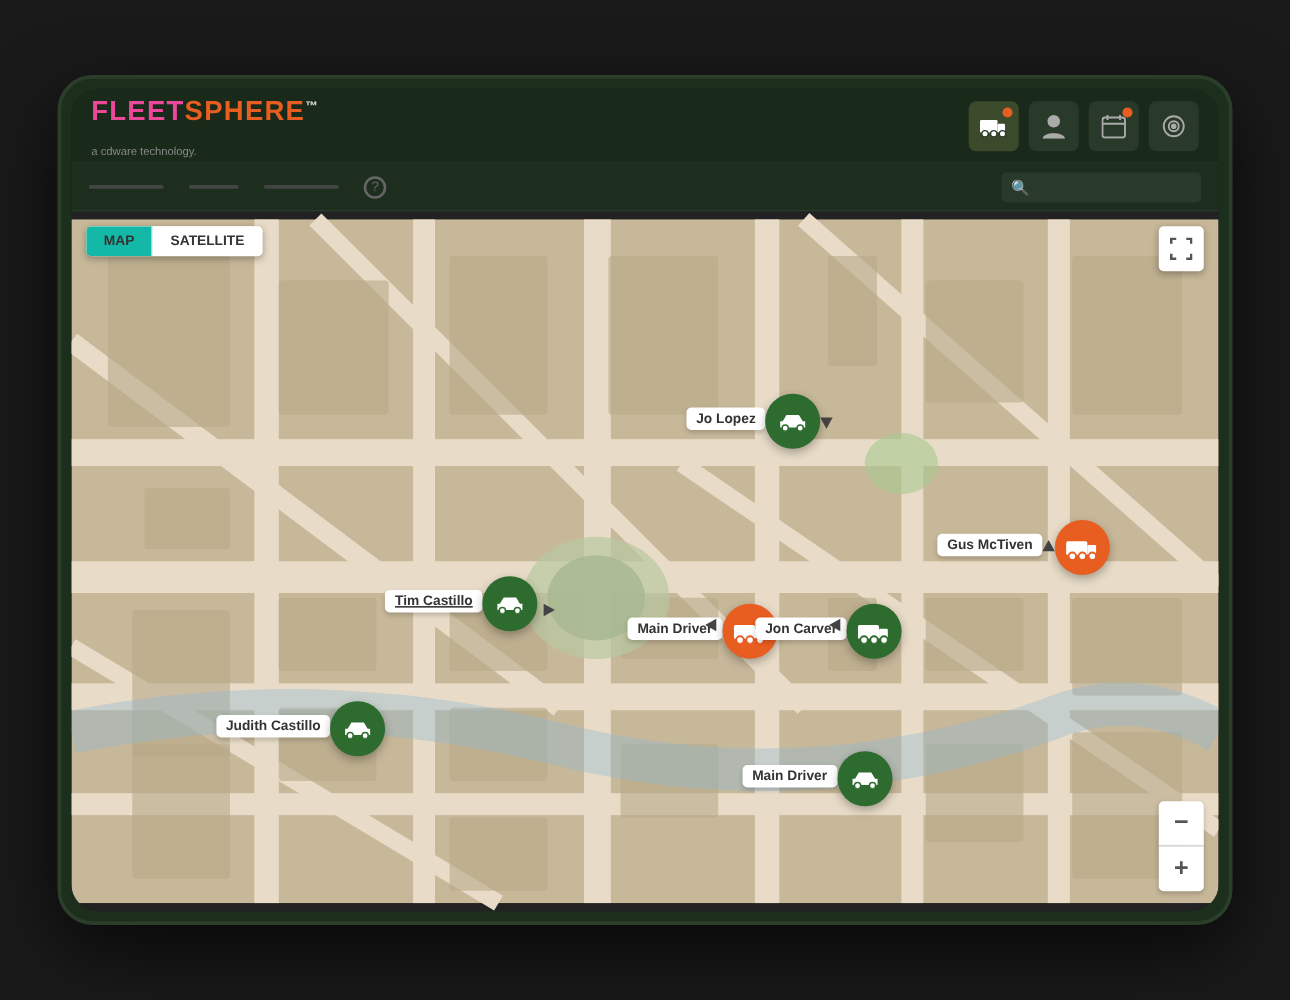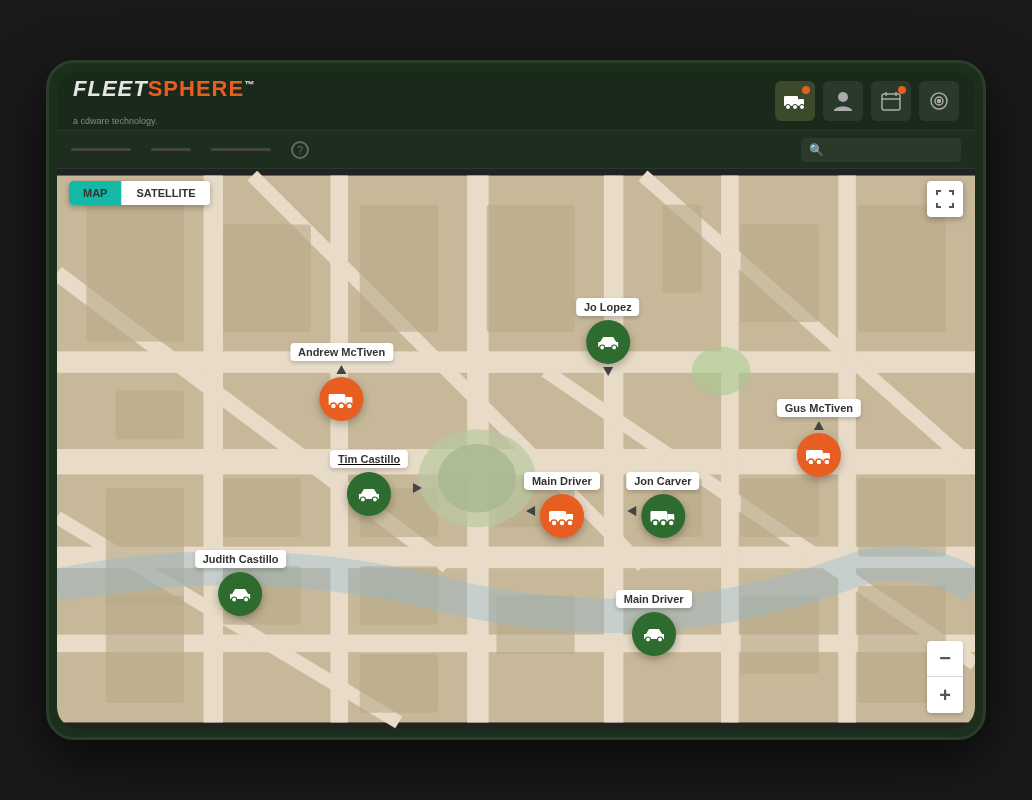--- a/index.html
+++ b/index.html
@@ -42,22 +42,21 @@
     .logo {
       display: flex;
       flex-direction: column;
     }
     .logo-main {
       font-size: 22px;
       font-weight: 900;
       letter-spacing: 1px;
     }
     .logo-fleet {
-      color: #e5e5e5;
-      font-style: italic;
+      color: #ec4899;
     }
     .logo-sphere {
       color: #e85d20;
       text-align: right;
     }
     .logo-tm {
       font-size: 10px;
       color: #e8e8e8;
       vertical-align: super;
     }
@@ -224,21 +223,20 @@
       border-radius: 4px 4px 0 0;
       border-bottom: 1px solid #ddd;
     }
     .zoom-btn:last-child {
       border-radius: 0 0 4px 4px;
     }
     
     .marker {
       position: absolute;
       display: flex;
-      flex-direction: column;
       align-items: center;
       z-index: 5;
       cursor: pointer;
       transform: translate(-50%, -50%);
     }
     .marker-label {
       background: white;
       border-radius: 4px;
       padding: 3px 8px;
       font-size: 11px;
@@ -388,33 +386,20 @@
 
       <div class="fullscreen-btn">
         <svg width="18" height="18" viewBox="0 0 18 18" fill="none" stroke="#555" stroke-width="2" xmlns="http://www.w3.org/2000/svg">
           <polyline points="1,5 1,1 5,1"></polyline>
           <polyline points="13,1 17,1 17,5"></polyline>
           <polyline points="17,13 17,17 13,17"></polyline>
           <polyline points="5,17 1,17 1,13"></polyline>
         </svg>
       </div>
 
-      <div class="marker" style="left:31%; top:38%;">
-        <div class="marker-label">Andrew McTiven</div>
-        <div style="width:0;height:0;border-left:5px solid transparent;border-right:5px solid transparent;border-bottom:9px solid #444;margin-bottom:3px;"></div>
-        <div class="marker-icon orange">
-          <svg width="26" height="20" viewBox="0 0 26 20" fill="white" xmlns="http://www.w3.org/2000/svg">
-            <rect x="0" y="5" width="17" height="11" rx="1.5"></rect>
-            <rect x="17" y="8" width="7" height="8" rx="1"></rect>
-            <circle cx="5" cy="17" r="3" fill="white" stroke="#e85d20" stroke-width="1.5"></circle>
-            <circle cx="13" cy="17" r="3" fill="white" stroke="#e85d20" stroke-width="1.5"></circle>
-            <circle cx="21" cy="17" r="3" fill="white" stroke="#e85d20" stroke-width="1.5"></circle>
-          </svg>
-        </div>
-      </div>
 
       <div class="marker" style="left:34%; top:56%;text-decoration:underline;">
         <div class="marker-label">Tim Castillo</div>
         <div class="marker-icon green">
           <svg width="24" height="16" viewBox="0 0 24 16" fill="white" xmlns="http://www.w3.org/2000/svg">
             <path d="M4 8 L7 3 L17 3 L20 8 L22 8 L22 13 L2 13 L2 8 Z"></path>
             <circle cx="6" cy="13.5" r="2.5" fill="white" stroke="#2e6b2e" stroke-width="1.2"></circle>
             <circle cx="18" cy="13.5" r="2.5" fill="white" stroke="#2e6b2e" stroke-width="1.2"></circle>
           </svg>
         </div>

